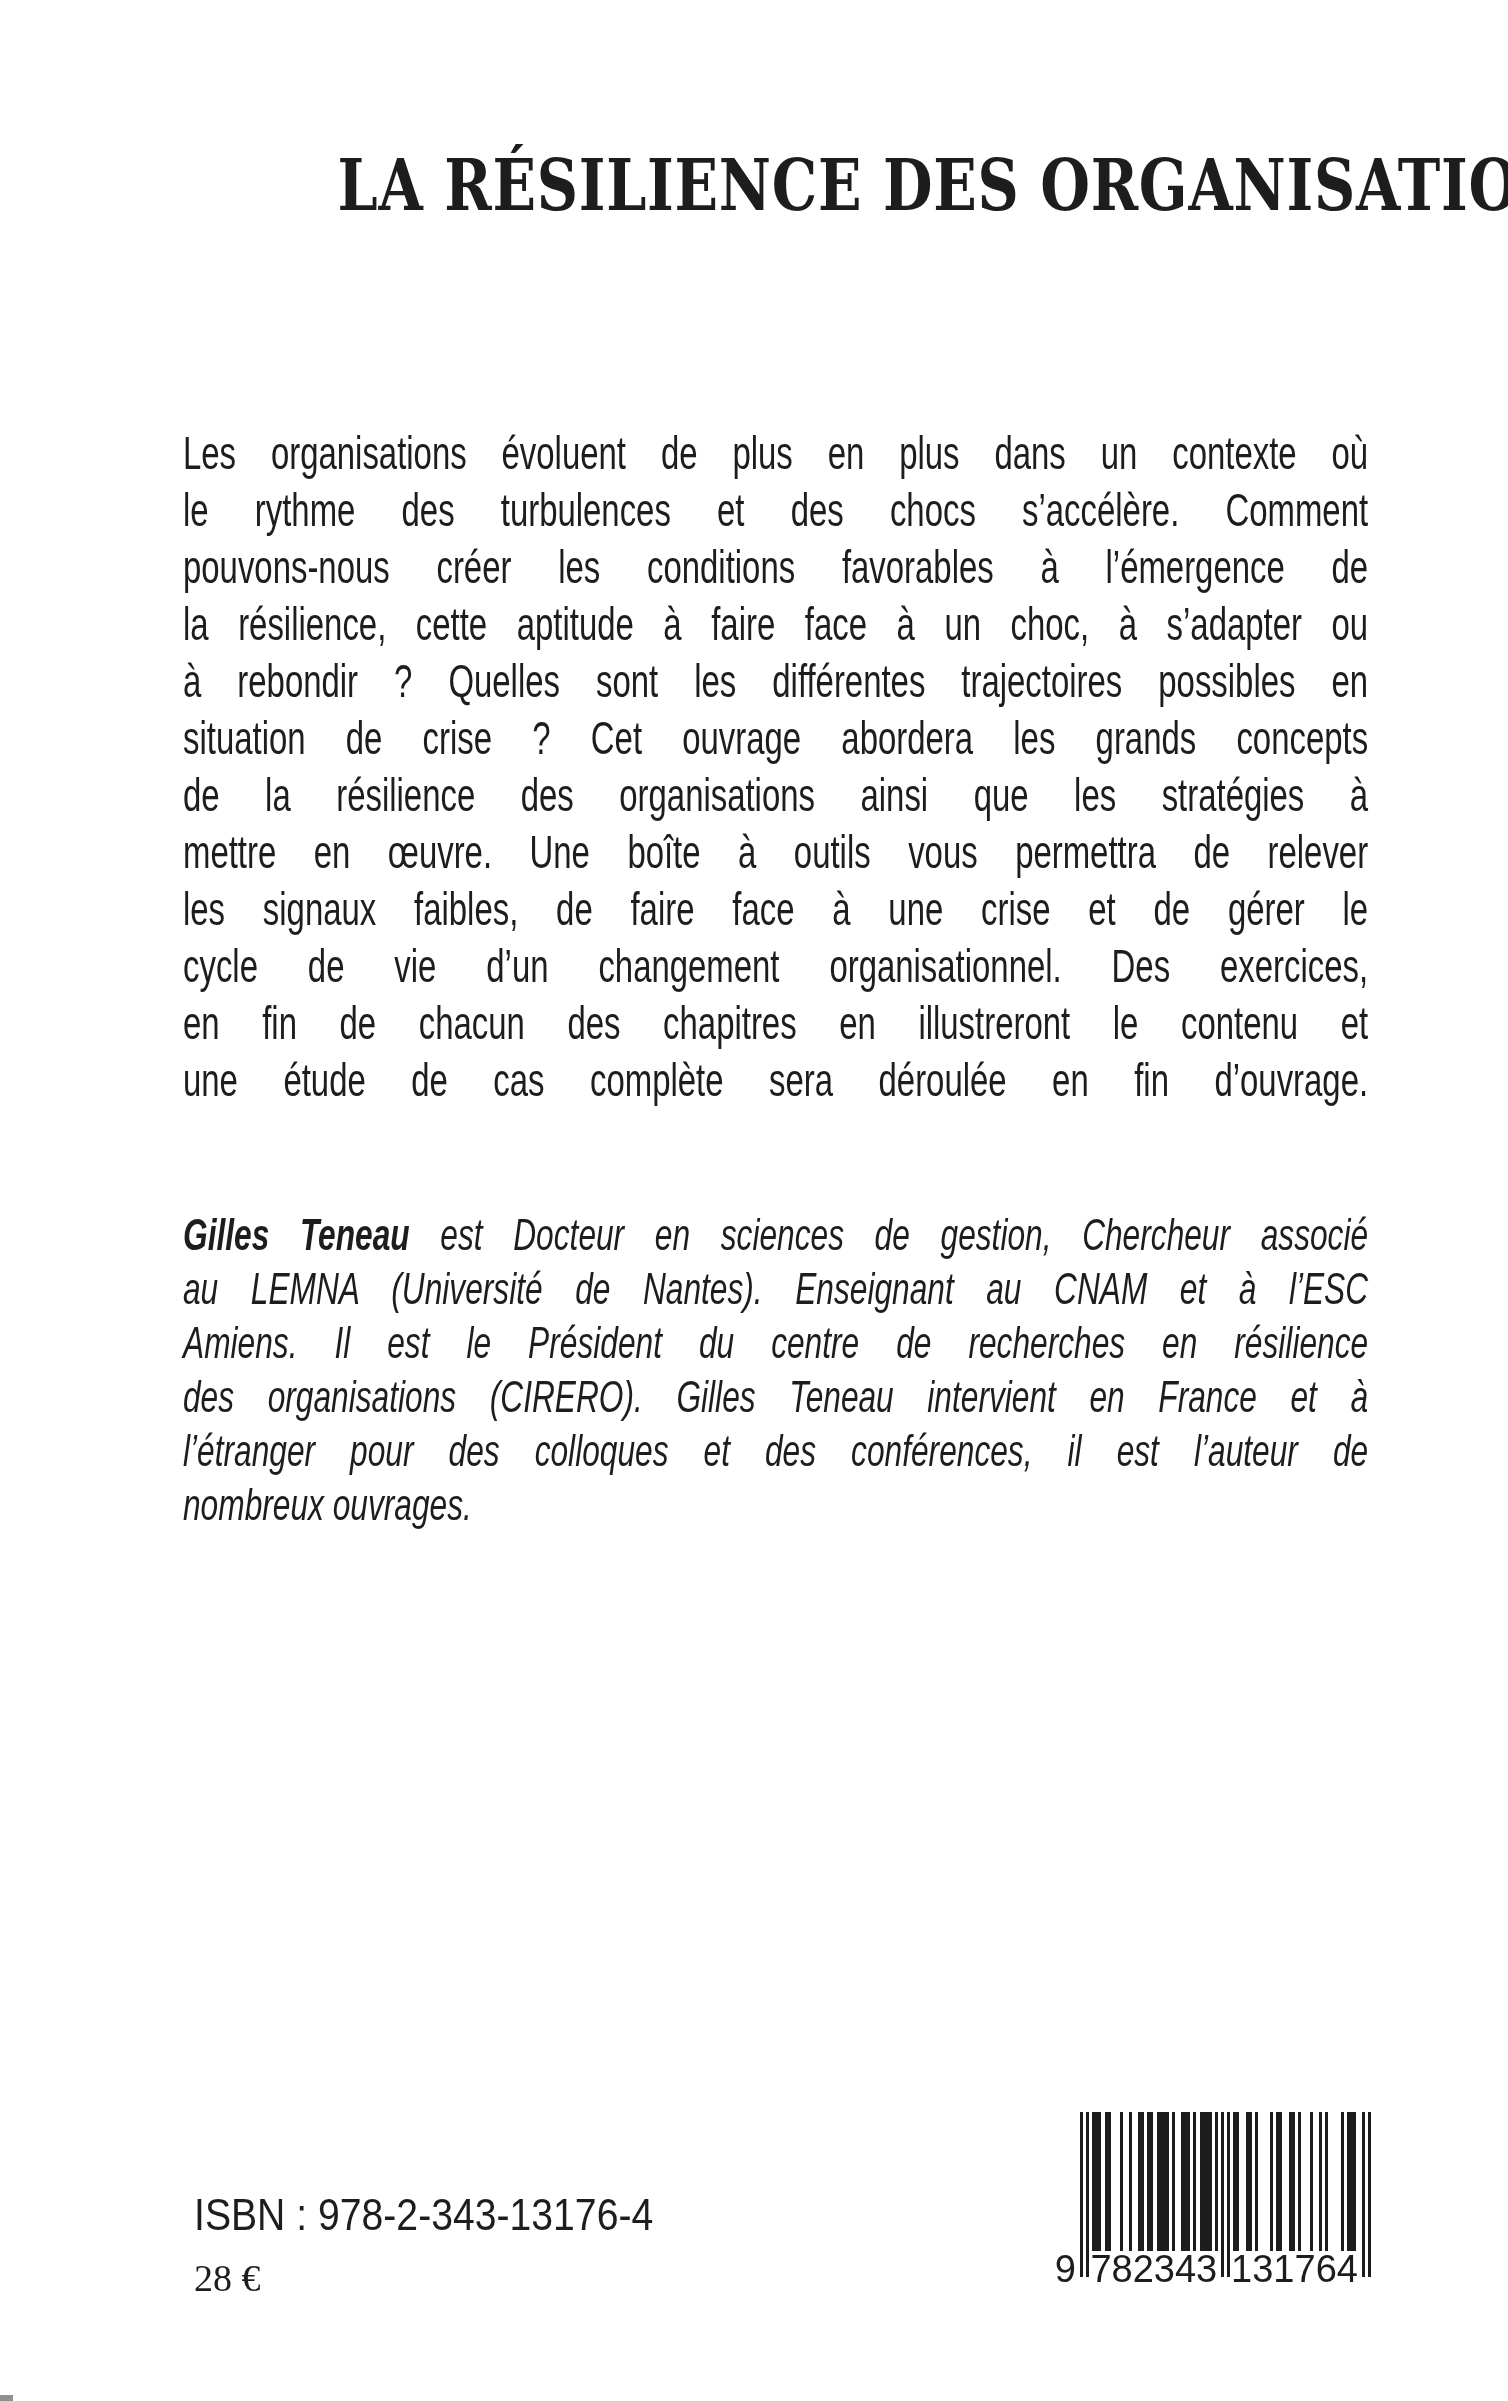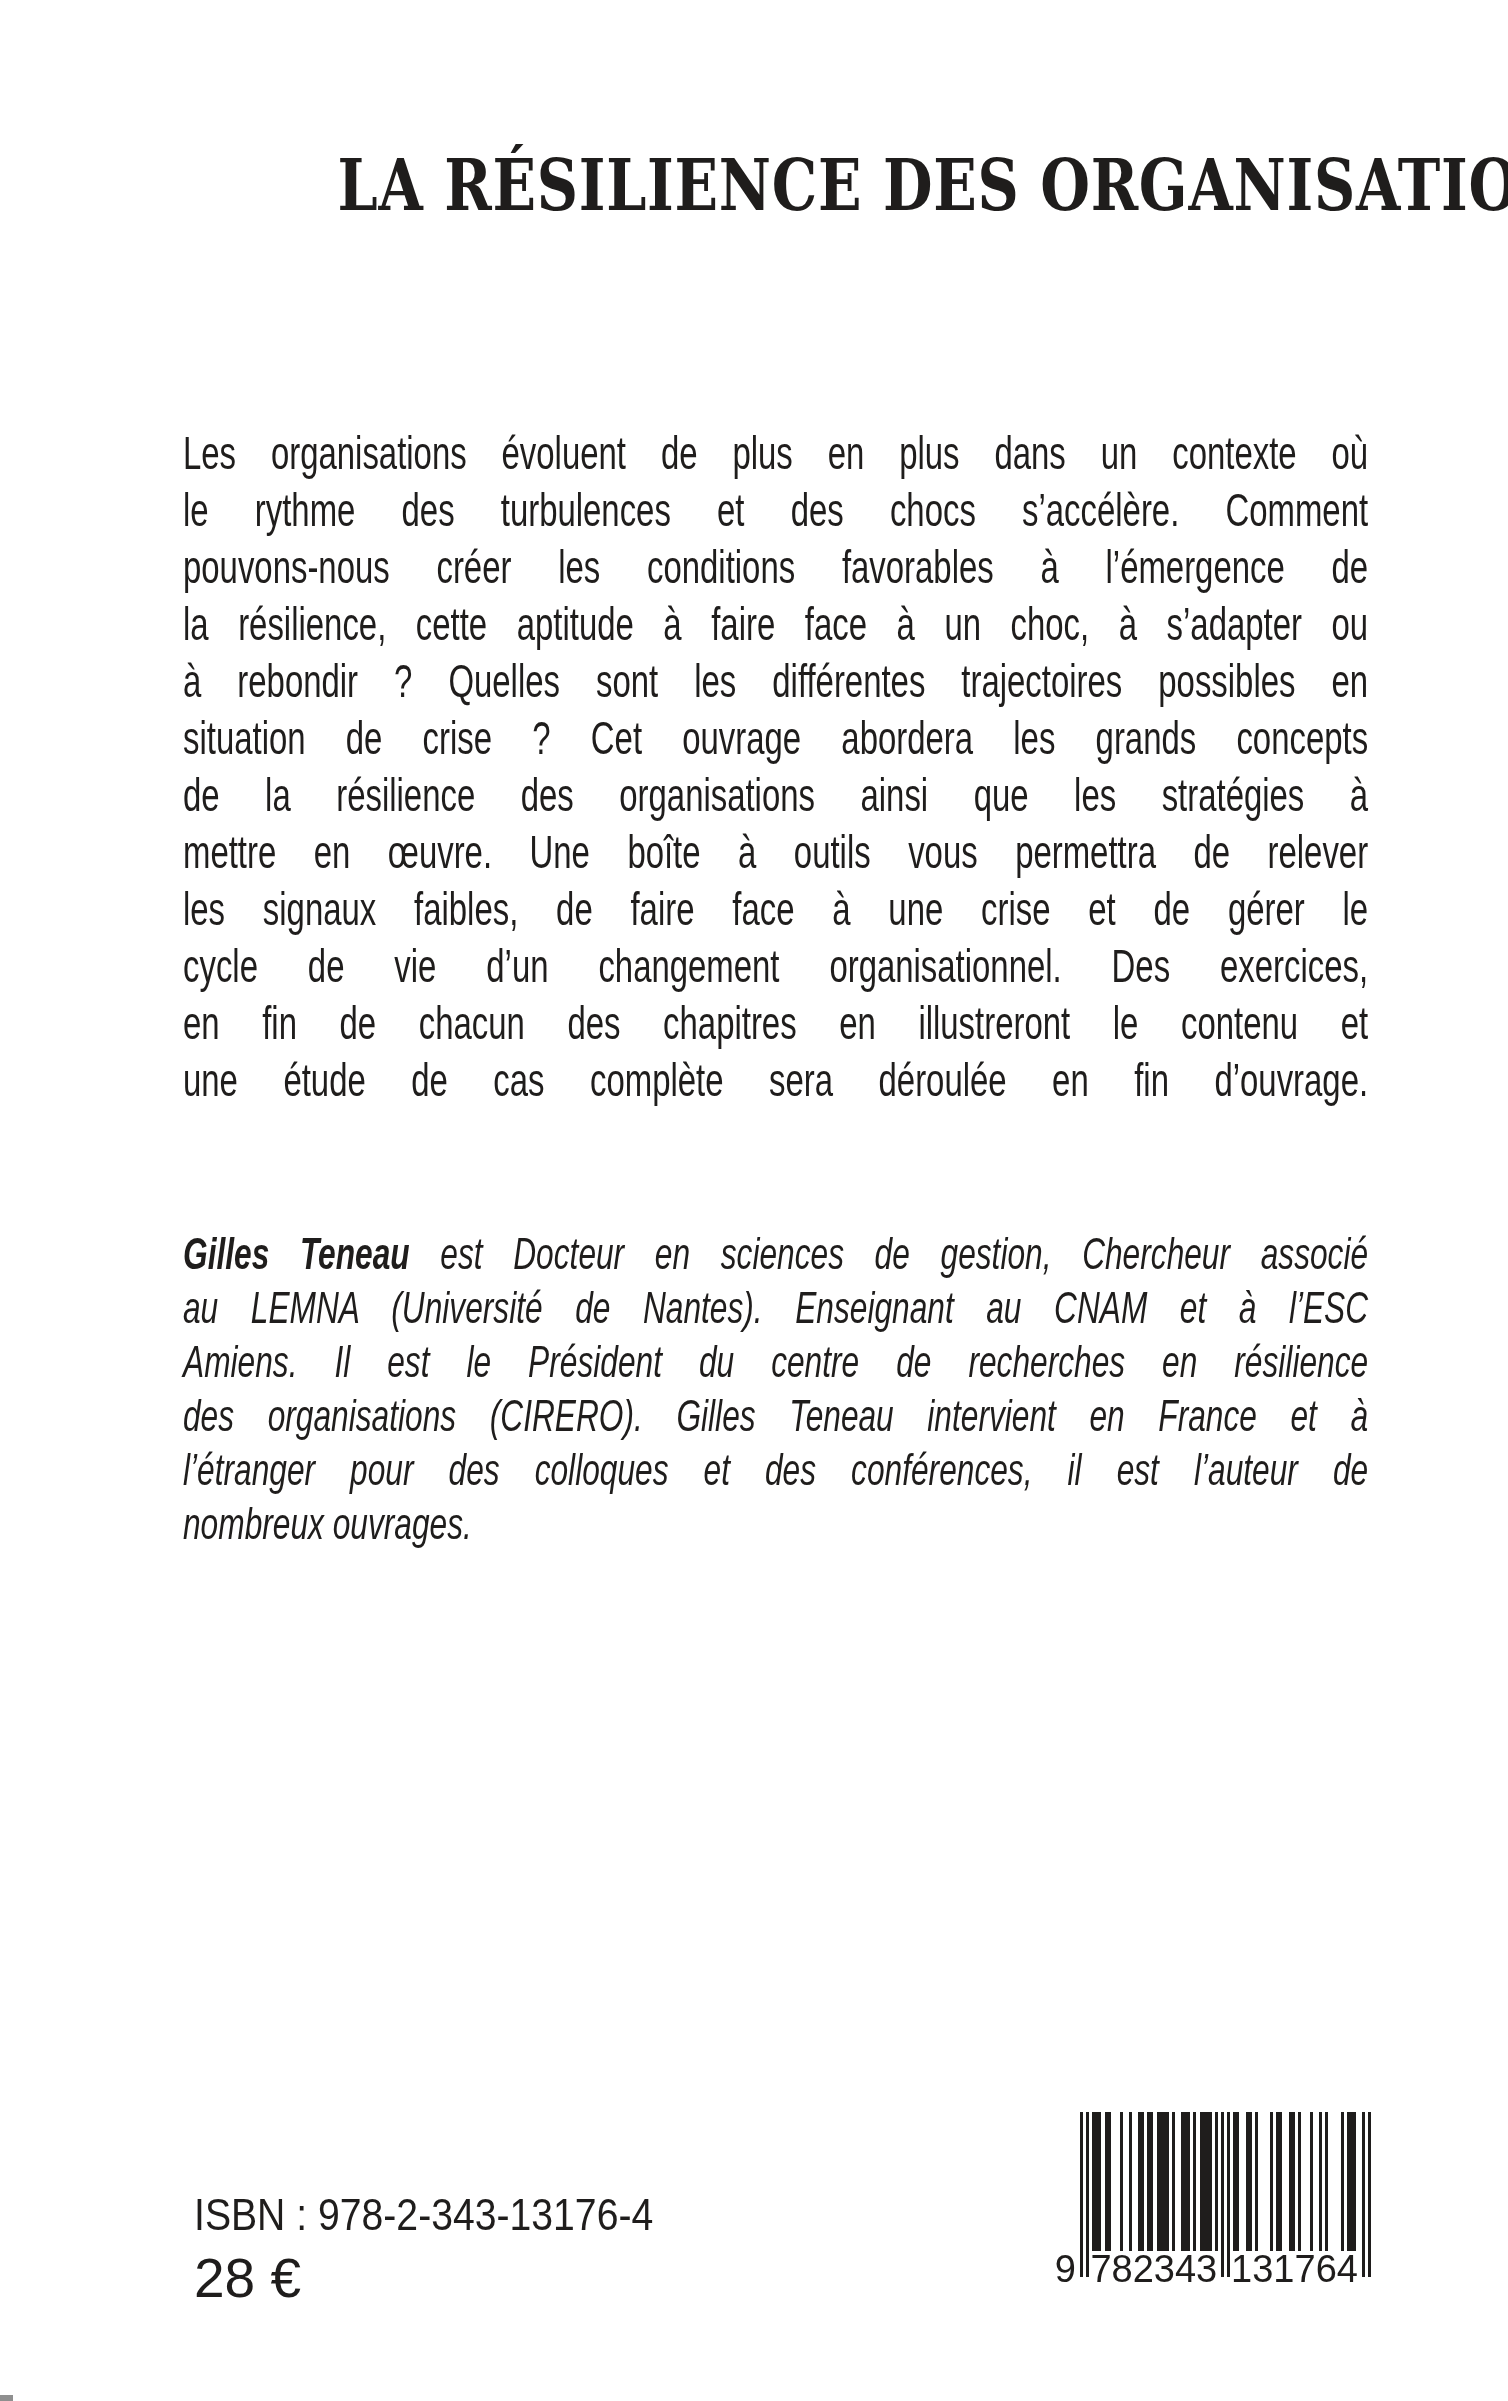--- a/index.html
+++ b/index.html
@@ -49,22 +49,22 @@
   .line.last{text-align-last:left;}
   .b{font-weight:bold;}
   .isbn{
     position:absolute;left:194px;top:2192px;
     font-size:45px;line-height:45px;white-space:nowrap;
     transform:scaleX(0.87);transform-origin:0 0;
     font-family:"Liberation Sans",sans-serif;
   }
   .price{
     position:absolute;left:194px;top:2256px;
-    font-size:55px;line-height:45px;white-space:nowrap;
-    font-family:Liberation Sans, sans-serif;
+    font-size:38px;line-height:45px;white-space:nowrap;
+    font-family:Liberation Serif, serif;
   }
   
   .barcode{position:absolute;left:1080px;top:2112px;width:291px;height:180px;}
   .barcode-bars{position:absolute;left:0;top:0;width:291px;height:165px;}
   .bc-digits{
     position:absolute;top:138px;height:38px;
     font-size:38px;line-height:38px;
     font-family:"Liberation Sans",sans-serif;
     display:flex;justify-content:space-between;
   }
@@ -95,21 +95,21 @@
       <div class="line">situation de crise ? Cet ouvrage abordera les grands concepts</div>
       <div class="line">de la résilience des organisations ainsi que les stratégies à</div>
       <div class="line">mettre en œuvre. Une boîte à outils vous permettra de relever</div>
       <div class="line">les signaux faibles, de faire face à une crise et de gérer le</div>
       <div class="line">cycle de vie d’un changement organisationnel. Des exercices,</div>
       <div class="line">en fin de chacun des chapitres en illustreront le contenu et</div>
       <div class="line">une étude de cas complète sera déroulée en fin d’ouvrage.</div>
     </div>
   </div>
 
-  <div class="textblock" style="top:1208px;margin-top:19px;">
+  <div class="textblock" style="top:1208px;">
     <div class="bio-inner">
       <div class="line"><span class="b">Gilles Teneau</span> <span>est Docteur en sciences de gestion, Chercheur associé</span></div>
       <div class="line">au LEMNA (Université de Nantes). Enseignant au CNAM et à l’ESC</div>
       <div class="line">Amiens. Il est le Président du centre de recherches en résilience</div>
       <div class="line">des organisations (CIRERO). Gilles Teneau intervient en France et à</div>
       <div class="line">l’étranger pour des colloques et des conférences, il est l’auteur de</div>
       <div class="line last">nombreux ouvrages.</div>
     </div>
   </div>
 

